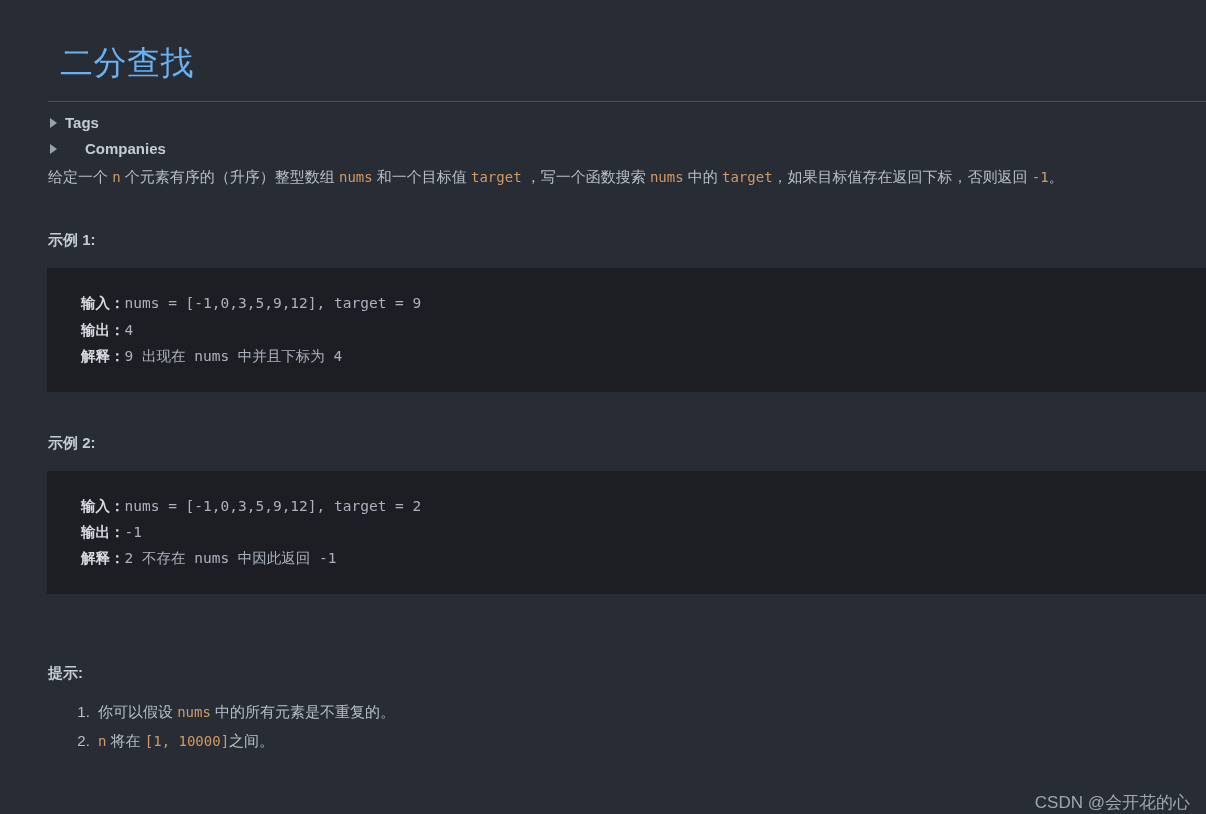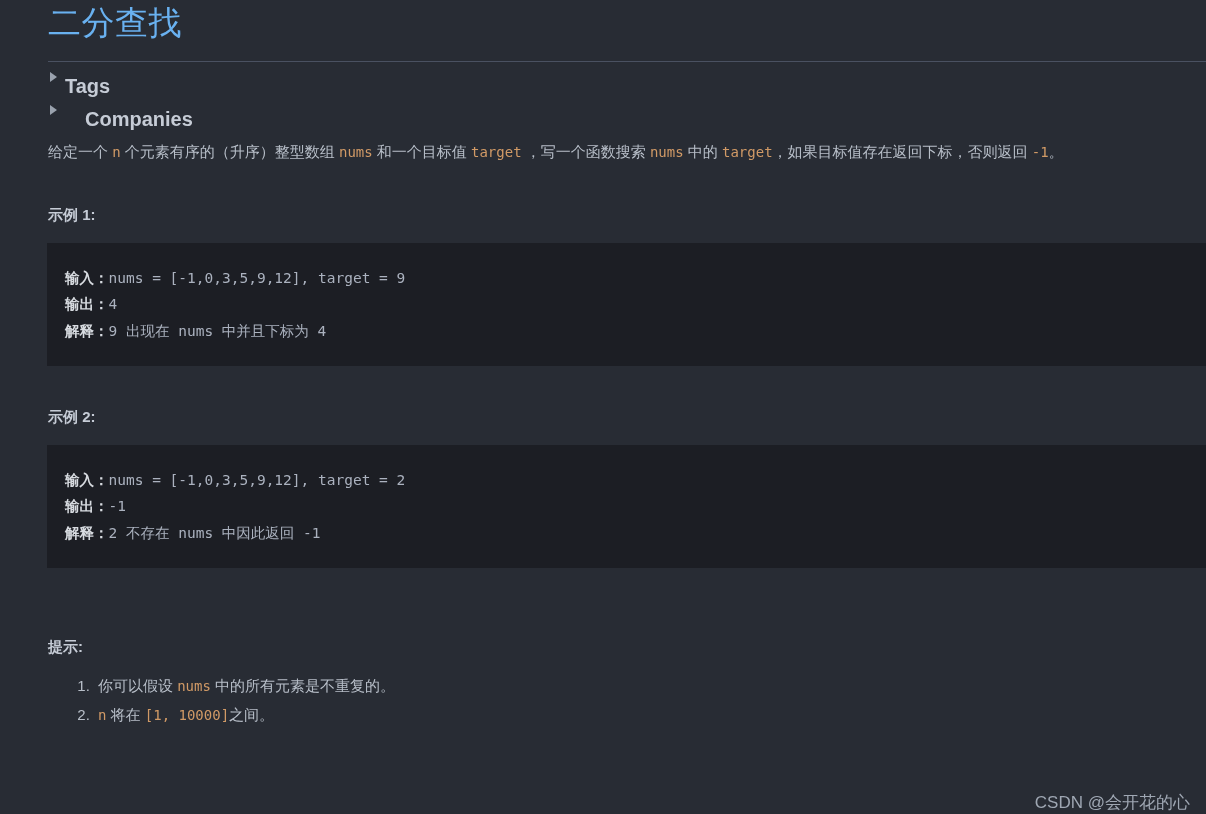--- a/index.html
+++ b/index.html
@@ -16,22 +16,22 @@
     position: relative;
   }
   .page {
     padding: 0 0 0 48px;
   }
   
   .title {
     font-size: 33px;
     font-weight: 400;
     color: #69b1f0;
-    margin: 0;
-    padding-top: 2px;
+    margin: 12px;
+    padding-top: 30px;
     line-height: 1.3;
     letter-spacing: 0.5px;
   }
   .title-rule {
     border: 0;
     border-top: 1px solid #4a5161;
     margin: 16px 0 0 0;
     margin-left: 0;
     width: calc(1206px - 48px);
   }
@@ -53,25 +53,26 @@
   .meta-table td {
     font-size: 15px;
     font-weight: 400;
     color: #aab2bd;
     text-align: center;
     padding: 12px 22px 6px 22px;
     white-space: nowrap;
   }
   
   .detail-row {
-    font-size: 20px;
+    font-size: 15px;
     font-weight: bold;
     color: #c6ccd6;
     margin-top: 10px;
     display: flex;
+    align-items: center;
     gap: 8px;
     line-height: 1.45;
   }
   .detail-row + .detail-row { margin-top: 4px; gap: 28px; }
   .tri {
     width: 0; height: 0;
     border-left: 7px solid #9aa2ae;
     border-top: 5px solid transparent;
     border-bottom: 5px solid transparent;
     display: inline-block;
@@ -102,21 +103,21 @@
     margin-top: 42px;
     margin-bottom: 0;
   }
   
   .code-block {
     background: #1c1e24;
     margin-top: 18px;
     margin-left: -1px;
     margin-right: 0;
     width: calc(1206px - 47px);
-    padding: 22px 0 22px 18px;
+    padding: 22px 0 22px 34px;
     box-sizing: border-box;
     font-family: "DejaVu Sans Mono", "Liberation Mono", monospace;
     font-size: 14.5px;
     line-height: 1.82;
     color: #abb2bf;
     white-space: pre;
   }
   .code-block .lbl {
     font-weight: bold;
     color: #d7dbe0;

